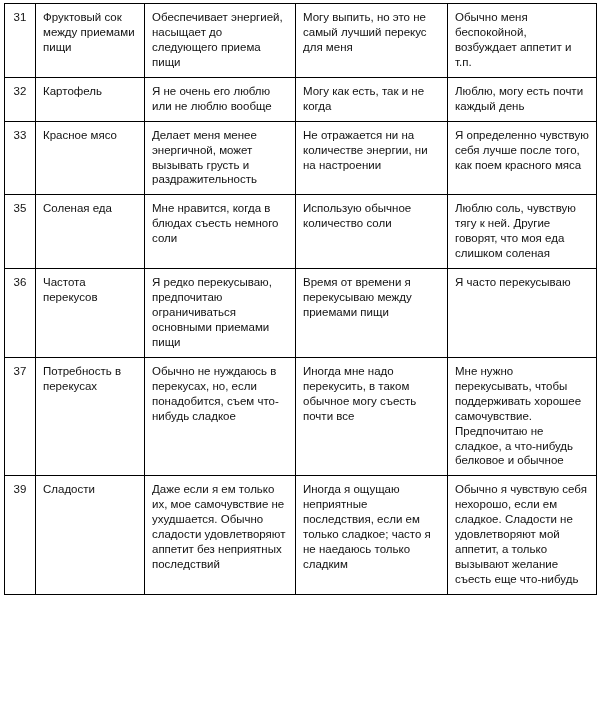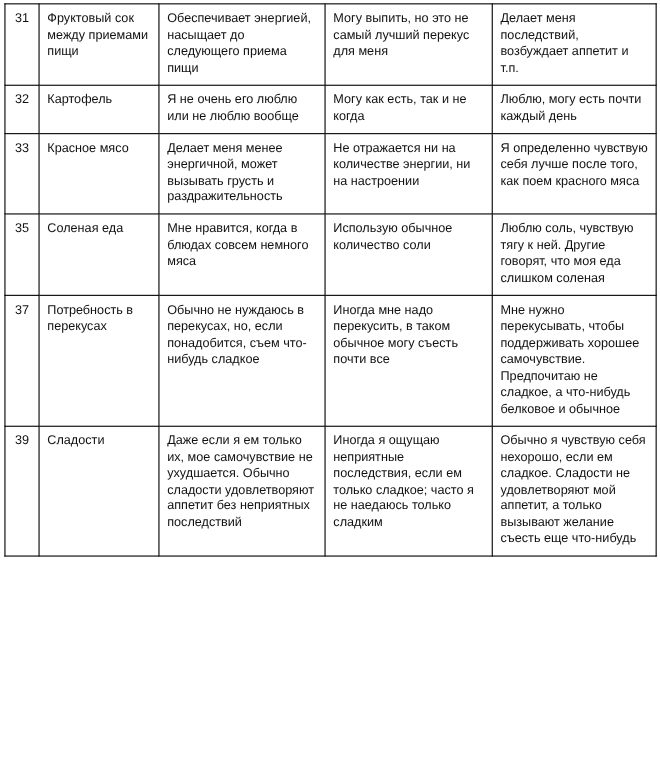--- a/index.html
+++ b/index.html
@@ -54,42 +54,49 @@
       <col class="c-a">
       <col class="c-b">
       <col class="c-c">
     </colgroup>
     <tbody>
         <tr>
           <td class="num">31</td>
           <td>Фруктовый сок между приемами пищи</td>
           <td>Обеспечивает энергией, насыщает до следующего приема пищи</td>
           <td>Могу выпить, но это не самый лучший перекус для меня</td>
-          <td>Делает меня последствий, возбуждает аппетит и т.п.</td>
+          <td>Обычно меня беспокойной, возбуждает аппетит и т.п.</td>
         </tr>
         <tr>
           <td class="num">32</td>
           <td>Картофель</td>
           <td>Я не очень его люблю или не люблю вообще</td>
           <td>Могу как есть, так и не когда</td>
           <td>Люблю, могу есть почти каждый день</td>
         </tr>
         <tr>
           <td class="num">33</td>
           <td>Красное мясо</td>
           <td>Делает меня менее энергичной, может вызывать грусть и раздражительность</td>
           <td>Не отражается ни на количестве энергии, ни на настроении</td>
           <td>Я определенно чувствую себя лучше после того, как поем красного мяса</td>
         </tr>
         <tr>
           <td class="num">35</td>
           <td>Соленая еда</td>
-          <td>Мне нравится, когда в блюдах совсем немного мяса</td>
+          <td>Мне нравится, когда в блюдах съесть немного соли</td>
           <td>Использую обычное количество соли</td>
           <td>Люблю соль, чувствую тягу к ней. Другие говорят, что моя еда слишком соленая</td>
+        </tr>
+        <tr>
+          <td class="num">36</td>
+          <td>Частота перекусов</td>
+          <td>Я редко перекусываю, предпочитаю ограничиваться основными приемами пищи</td>
+          <td>Время от времени я перекусываю между приемами пищи</td>
+          <td>Я часто перекусываю</td>
         </tr>
         <tr>
           <td class="num">37</td>
           <td>Потребность в перекусах</td>
           <td>Обычно не нуждаюсь в перекусах, но, если понадобится, съем что-нибудь сладкое</td>
           <td>Иногда мне надо перекусить, в таком обычное могу съесть почти все</td>
           <td>Мне нужно перекусывать, чтобы поддерживать хорошее самочувствие. Предпочитаю не сладкое, а что-нибудь белковое и обычное</td>
         </tr>
         <tr>
           <td class="num">39</td>

